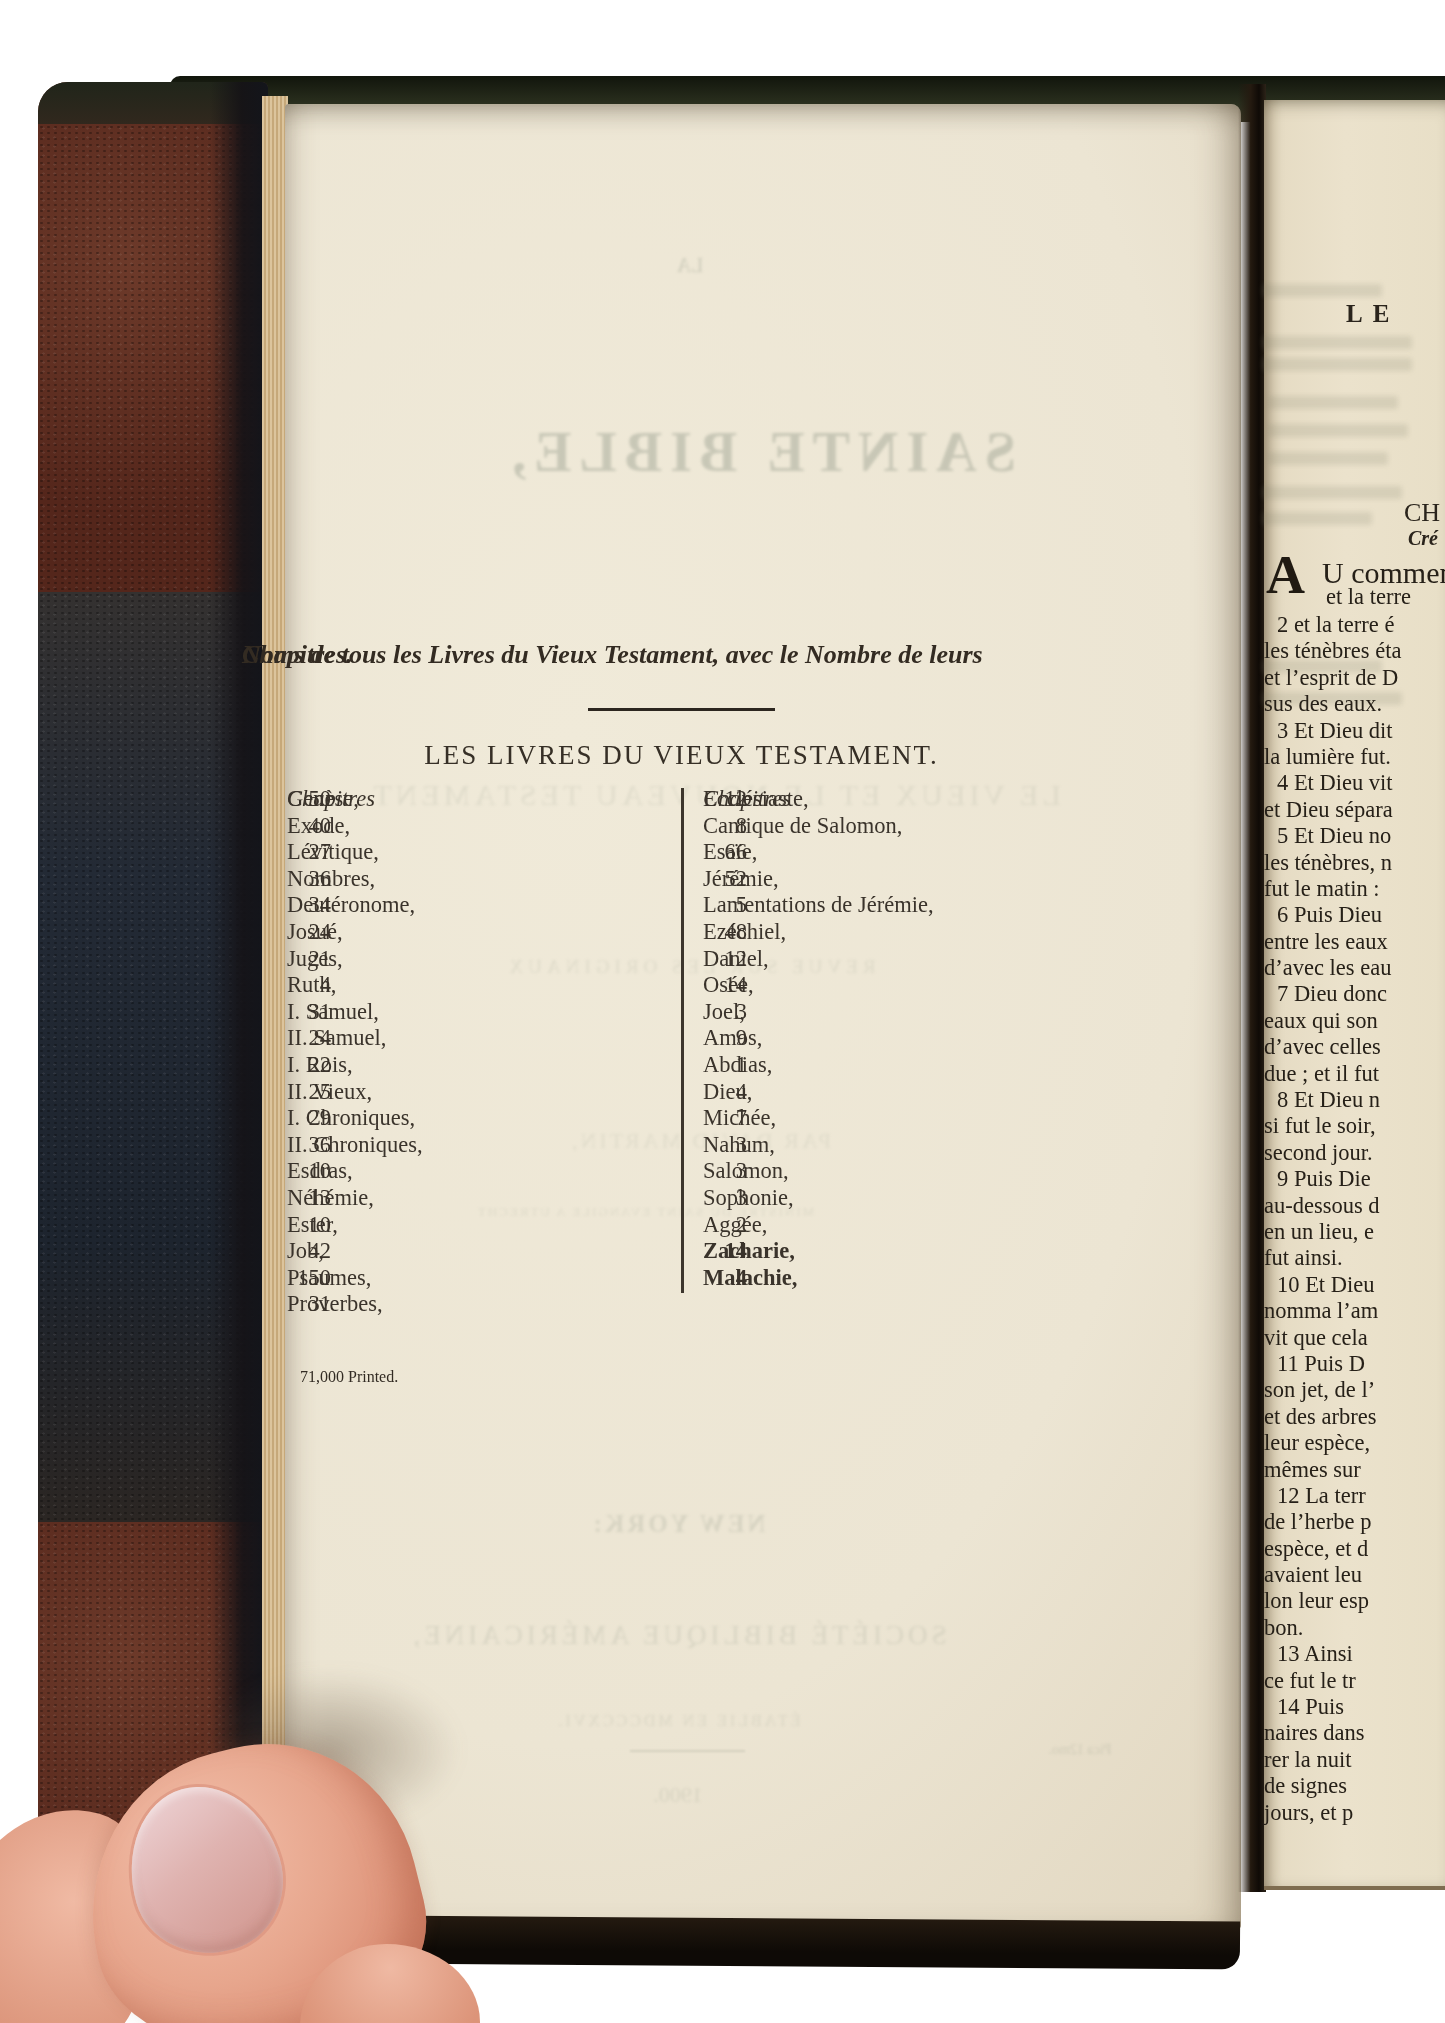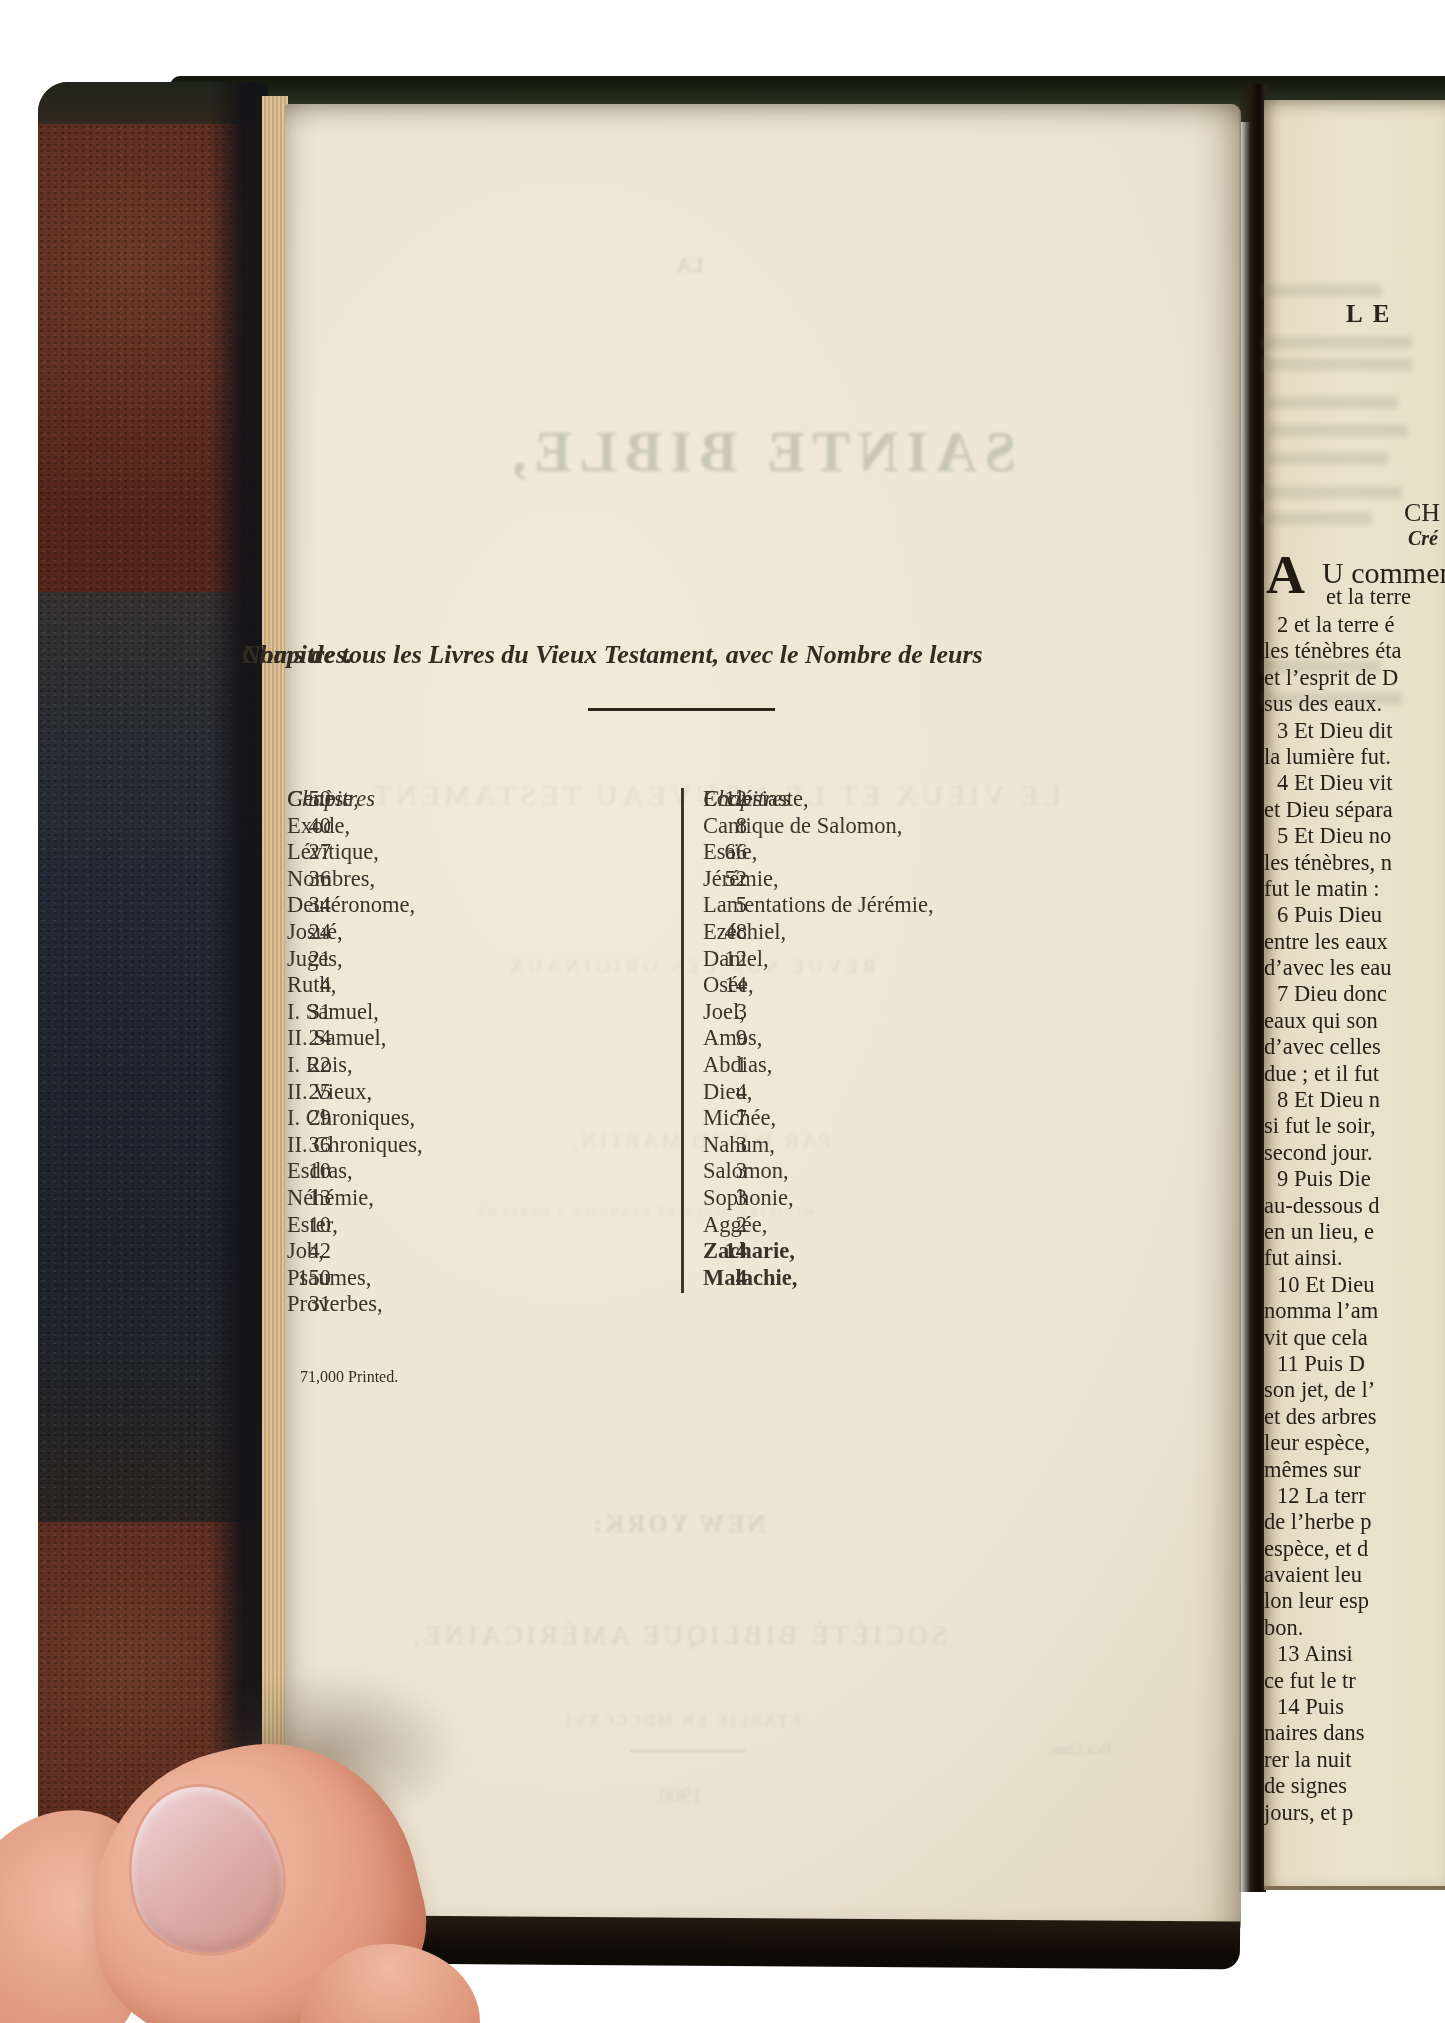--- a/index.html
+++ b/index.html
@@ -144,20 +144,21 @@
   <div class="gbar" style="left:1262px;top:486px;width:140px;"></div>
   <div class="gbar" style="left:1262px;top:512px;width:110px;"></div>
   <div class="gbar" style="left:1262px;top:660px;width:120px;"></div>
   <div class="gbar" style="left:1262px;top:692px;width:140px;"></div>
 
   <div class="h-italic">
     <div>Noms de tous les Livres du Vieux Testament, avec le Nombre de leurs</div>
     <div>Chapitres.</div>
   </div>
   <div class="h-rule"></div>
+  <div class="h-title">LES LIVRES DU VIEUX TESTAMENT.</div>
 
   <div class="col col-left">
 
       <div class="row">
         <span class="name">Genèse,</span>
         <span class="leader"></span>
         <span class="chap-label">Chapitres</span>
         <span class="num">50</span>
       </div>
 

